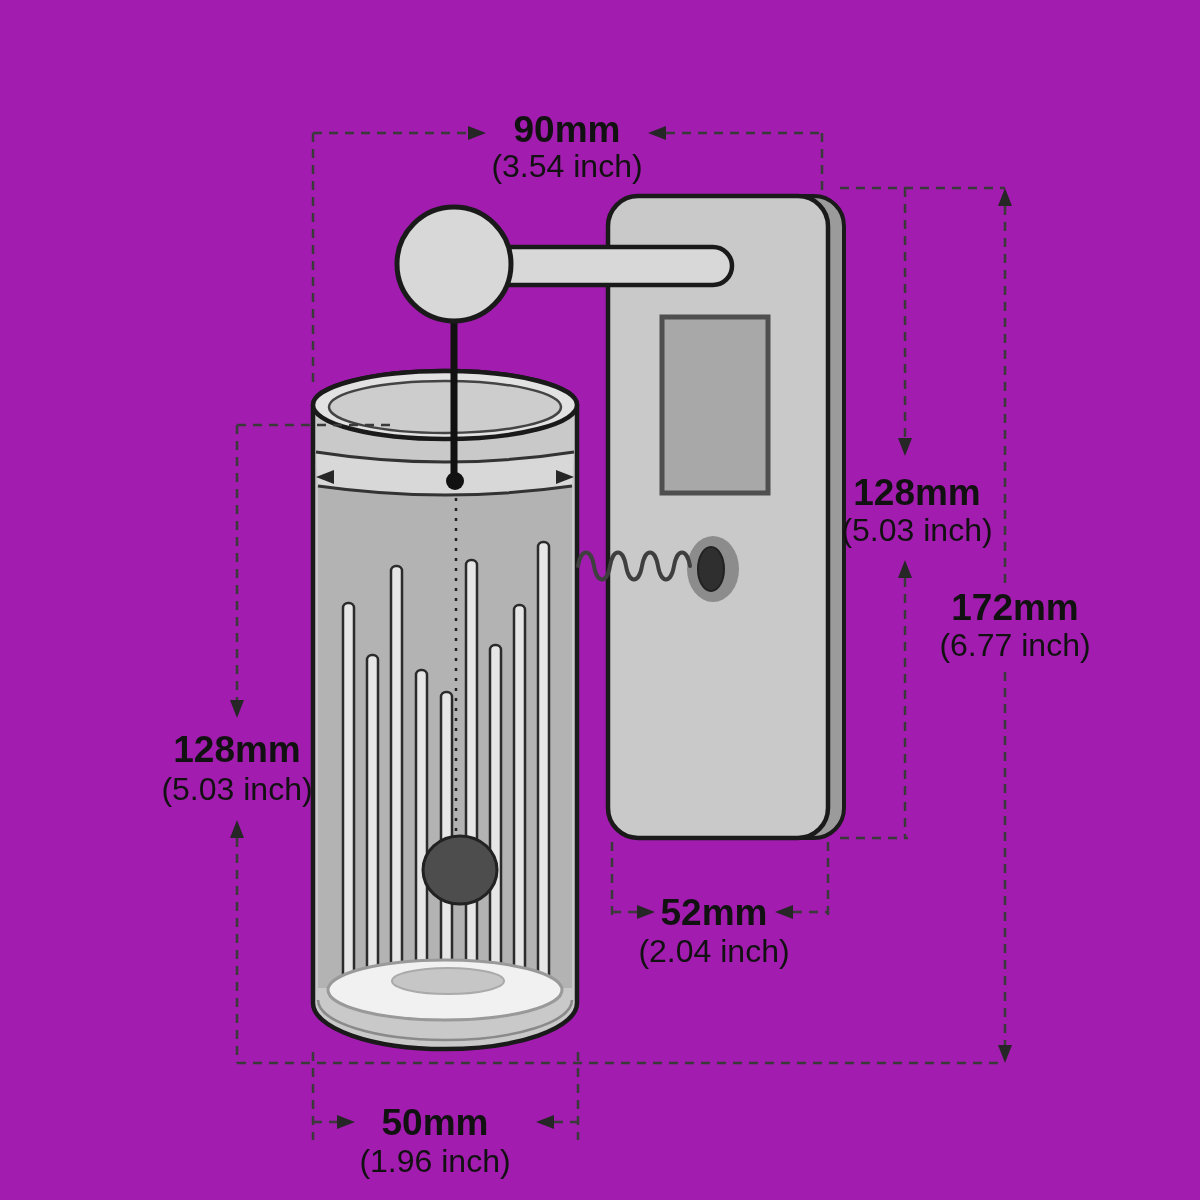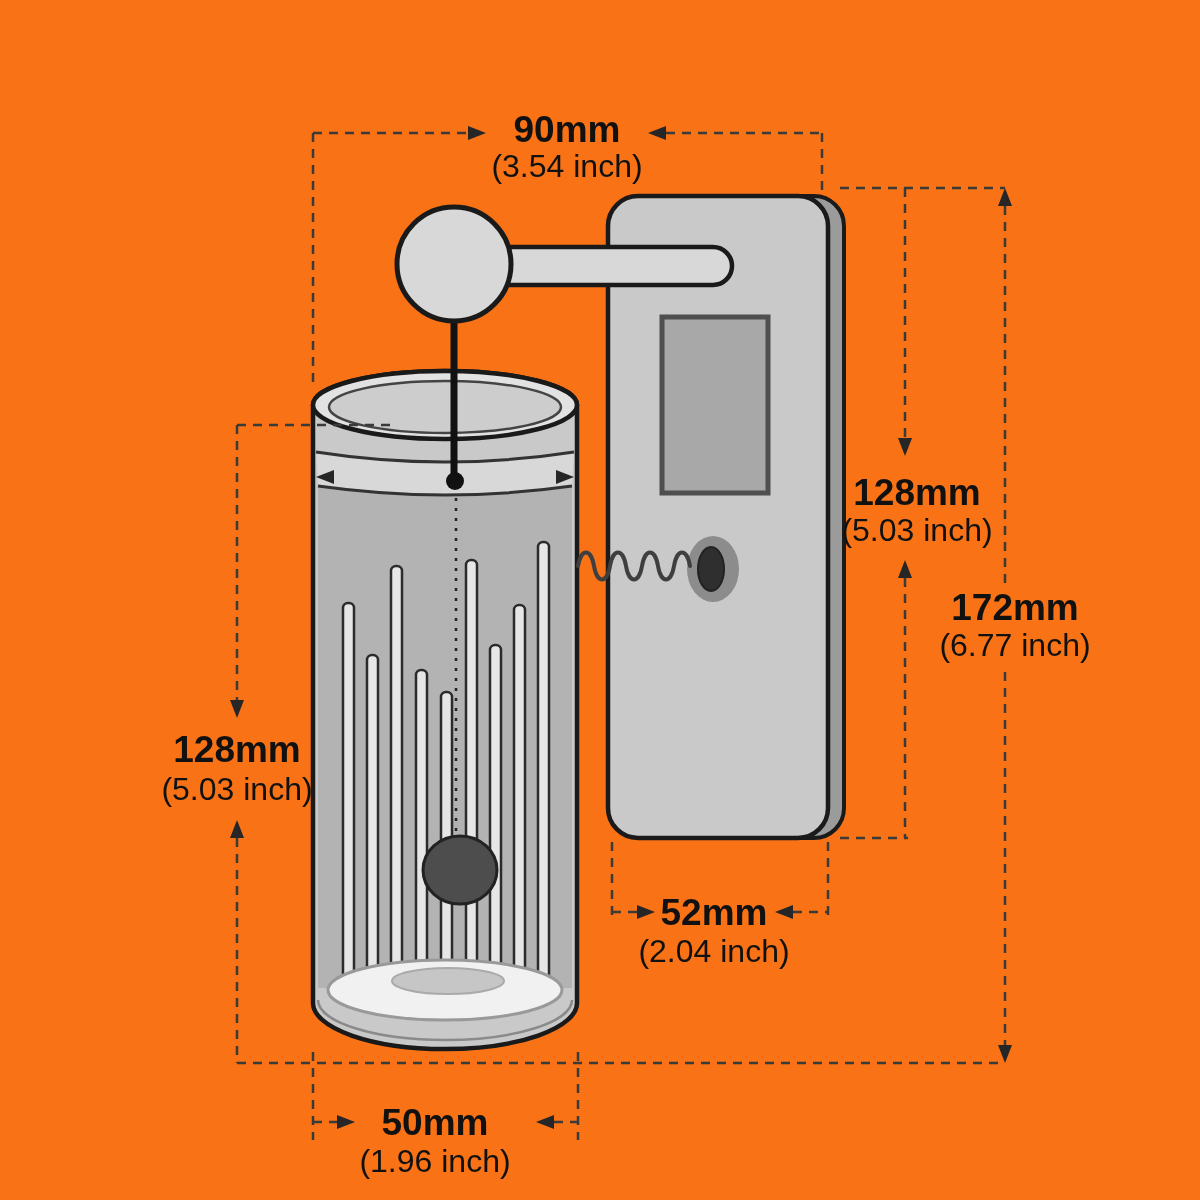--- a/index.html
+++ b/index.html
@@ -1,20 +1,20 @@
 <!DOCTYPE html>
 <html><head>
 <meta charset="utf-8">
 <style>
   html, body { margin: 0; padding: 0; background: #ffffff; }
   .stage {
     position: relative;
     width: 1200px;
     height: 1200px;
-    background: #f97316;
+    background: #a21caf;
     font-family: "Liberation Sans", sans-serif;
     overflow: hidden;
   }
   svg { display: block; }
   .dash {
     stroke: #3a3a3a;
     stroke-width: 2.5;
     fill: none;
     stroke-dasharray: 9 7;
   }

